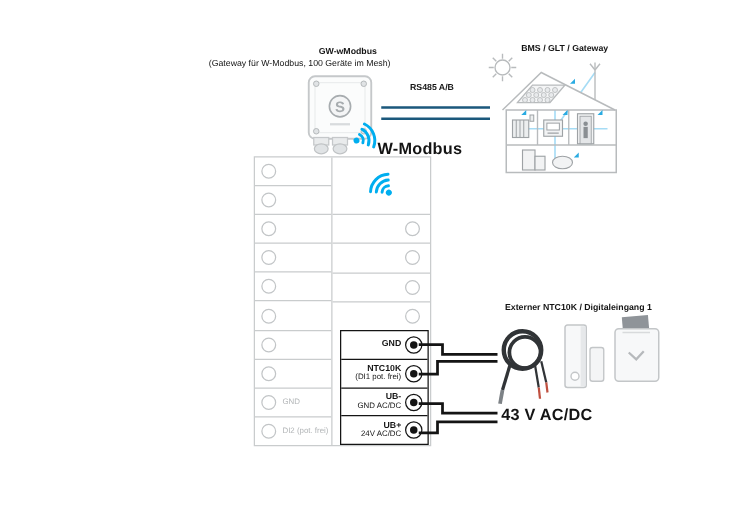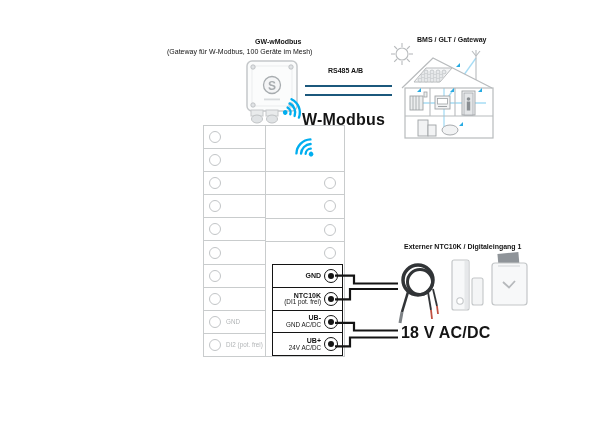--- a/index.html
+++ b/index.html
@@ -2,21 +2,21 @@
 <html><head>
 <meta charset="utf-8">
 <style>
   html,body{margin:0;padding:0;background:#fff;}
   .canvas{position:relative;width:600px;height:424px;background:#ffffff;overflow:hidden;
           font-family:"Liberation Sans", sans-serif;color:#141414;}
   .abs{position:absolute;}
   
   .t-bold7{font-size:7px;font-weight:bold;white-space:nowrap;}
   .t-reg7{font-size:7px;white-space:nowrap;}
-  .t-big{font-size:16px;font-weight:bold;white-space:nowrap;letter-spacing:.2px;text-align:right;}
+  .t-big{font-size:13px;font-weight:bold;white-space:nowrap;letter-spacing:.2px;text-align:right;}
   
   .busline{position:absolute;width:87px;height:2px;background:#1B587C;}
   
   .tbl{position:absolute;left:203px;top:125px;width:142px;height:232px;
        border:1px solid #c9cccd;box-sizing:border-box;background:#fff;}
   .colL{position:absolute;left:0;top:0;width:62px;height:100%;box-sizing:border-box;
         border-right:1px solid #c9cccd;display:flex;flex-direction:column;}
   .lrow{flex:1;border-bottom:1px solid #c9cccd;display:flex;align-items:center;
         padding-left:5px;box-sizing:border-box;}
   .lrow:last-child{border-bottom:none;}
@@ -302,15 +302,15 @@
     </g>
 
     <g>
       <rect x="106" y="1" width="21" height="15" fill="#8f9499" transform="rotate(-5 116 8)"></rect>
       <rect x="100" y="11" width="35" height="42" rx="3" fill="#f7f8f9" stroke="#c3c6c8" stroke-width="1.2"></rect>
       <line x1="106" y1="14" x2="128" y2="14" stroke="#d8dadc" stroke-width="1.2"></line>
       <polyline points="111,30 117,35.5 123,29" fill="none" stroke="#b6b9bc" stroke-width="1.8"></polyline>
     </g>
   </svg>
 
-  <div class="abs t-big" style="left:401px;top:324px;">18 V AC/DC</div>
+  <div class="abs t-big" style="left:401px;top:324px;">43 V AC/DC</div>
 
 </div>
 
 </body></html>

